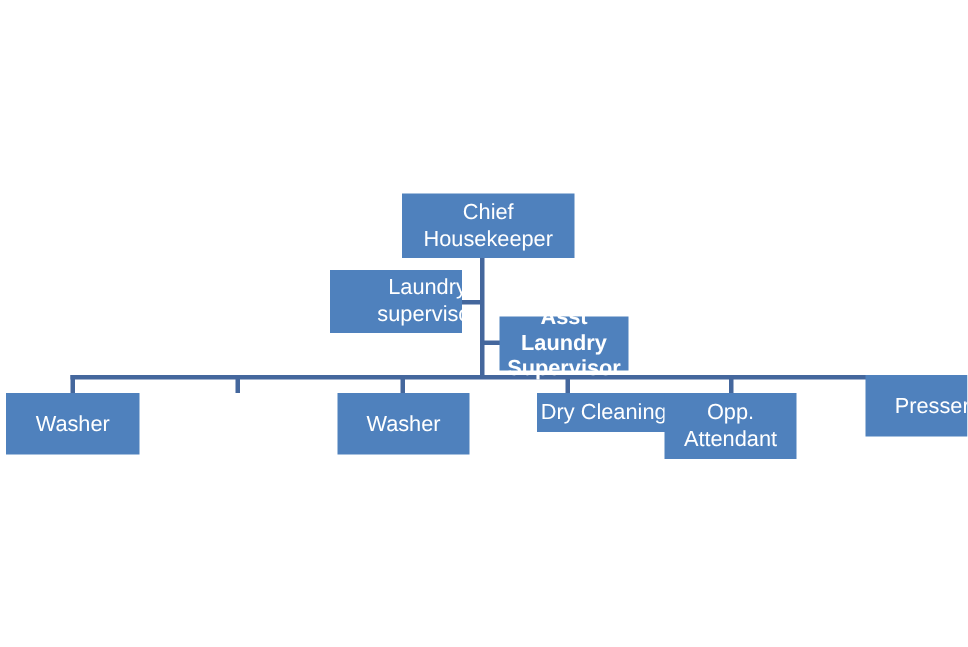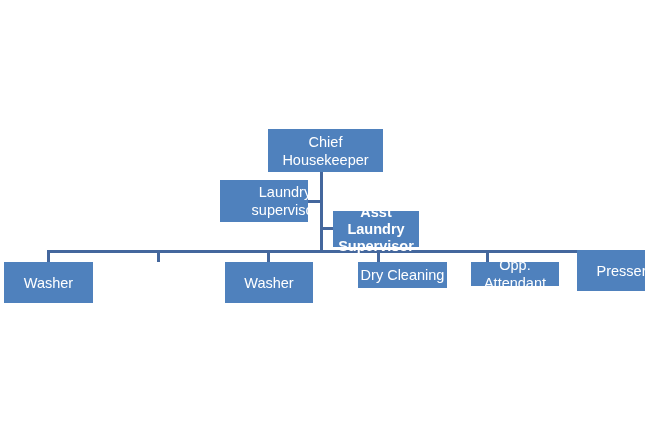--- a/index.html
+++ b/index.html
@@ -68,21 +68,21 @@
 
   <div class="node" style="left:4px; top:262px; width:89px; height:41px;">
     <span>Washer</span>
   </div>
   <div class="node" style="left:225px; top:262px; width:88px; height:41px;">
     <span>Washer</span>
   </div>
   <div class="node" style="left:334px; top:262px; width:89px; height:26px;margin-left:24px;">
     <span>Dry Cleaning</span>
   </div>
-  <div class="node" style="left:443px; top:262px; width:88px; height:24px;margin-left:28px;">
+  <div class="node" style="left:443px; top:262px; width:88px; height:44px;">
     <span>Opp.
 Attendant</span>
   </div>
   <div class="node" style="left:553px; top:250px; width:89px; height:41px;margin-left:24px;">
     <span>Presser</span>
   </div>
 
 </div>
 
 </body></html>

